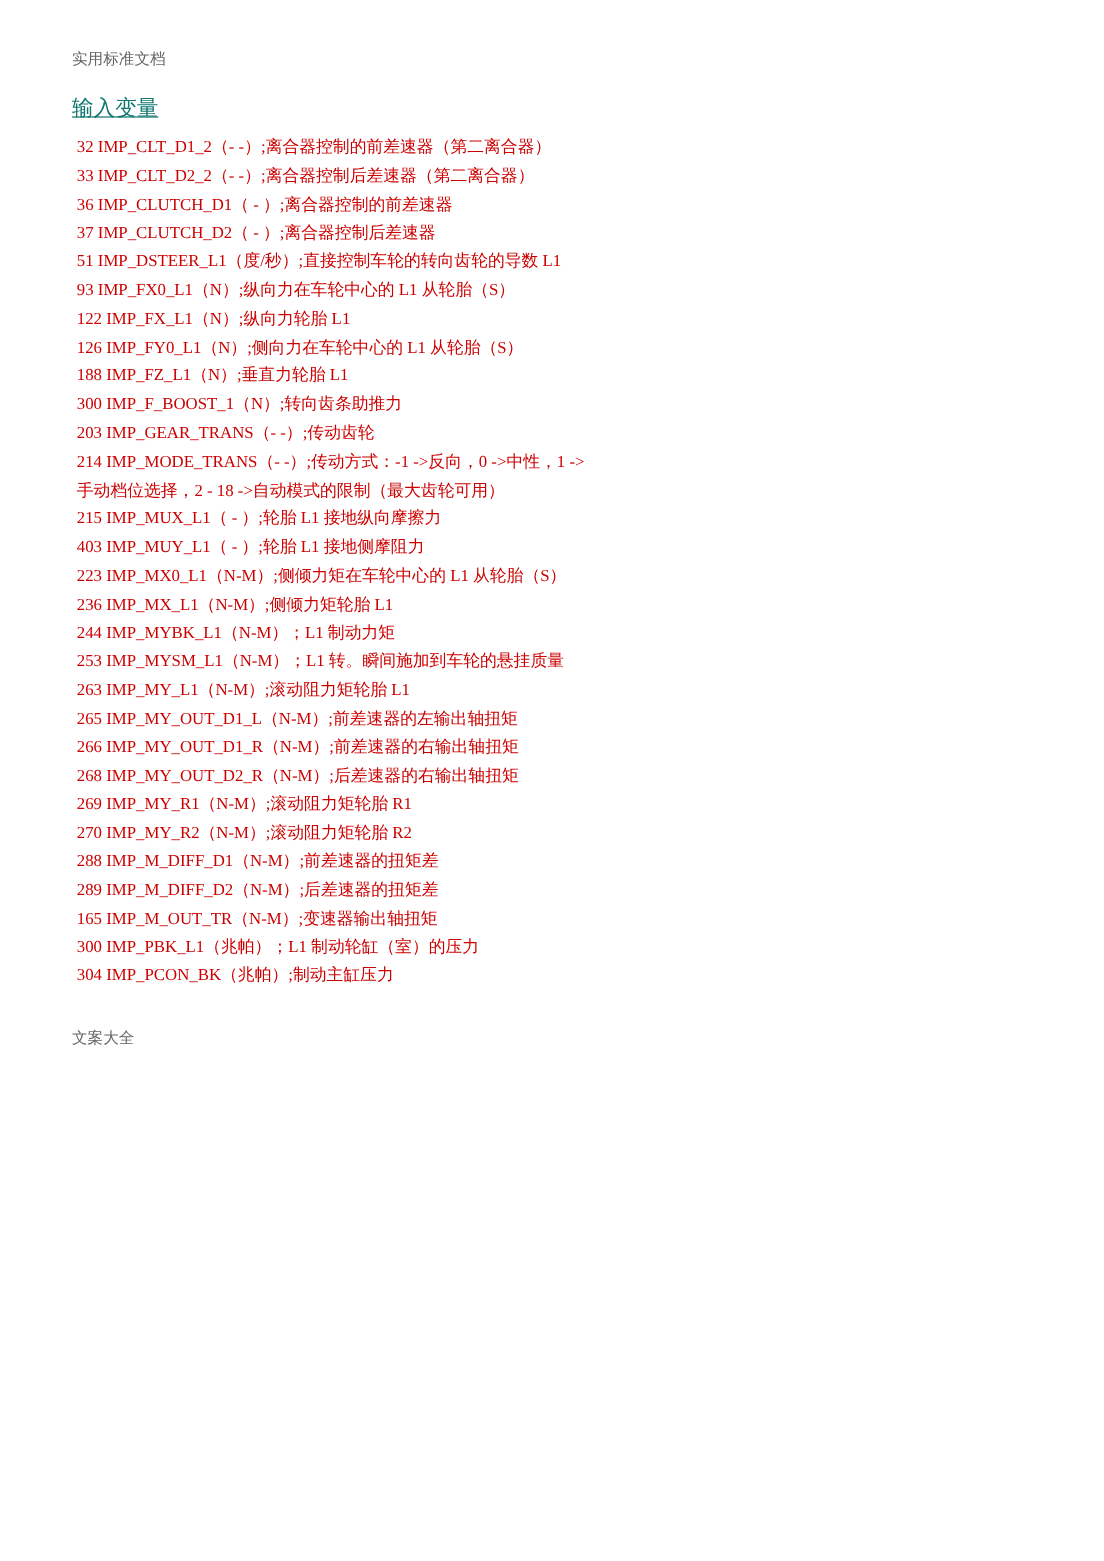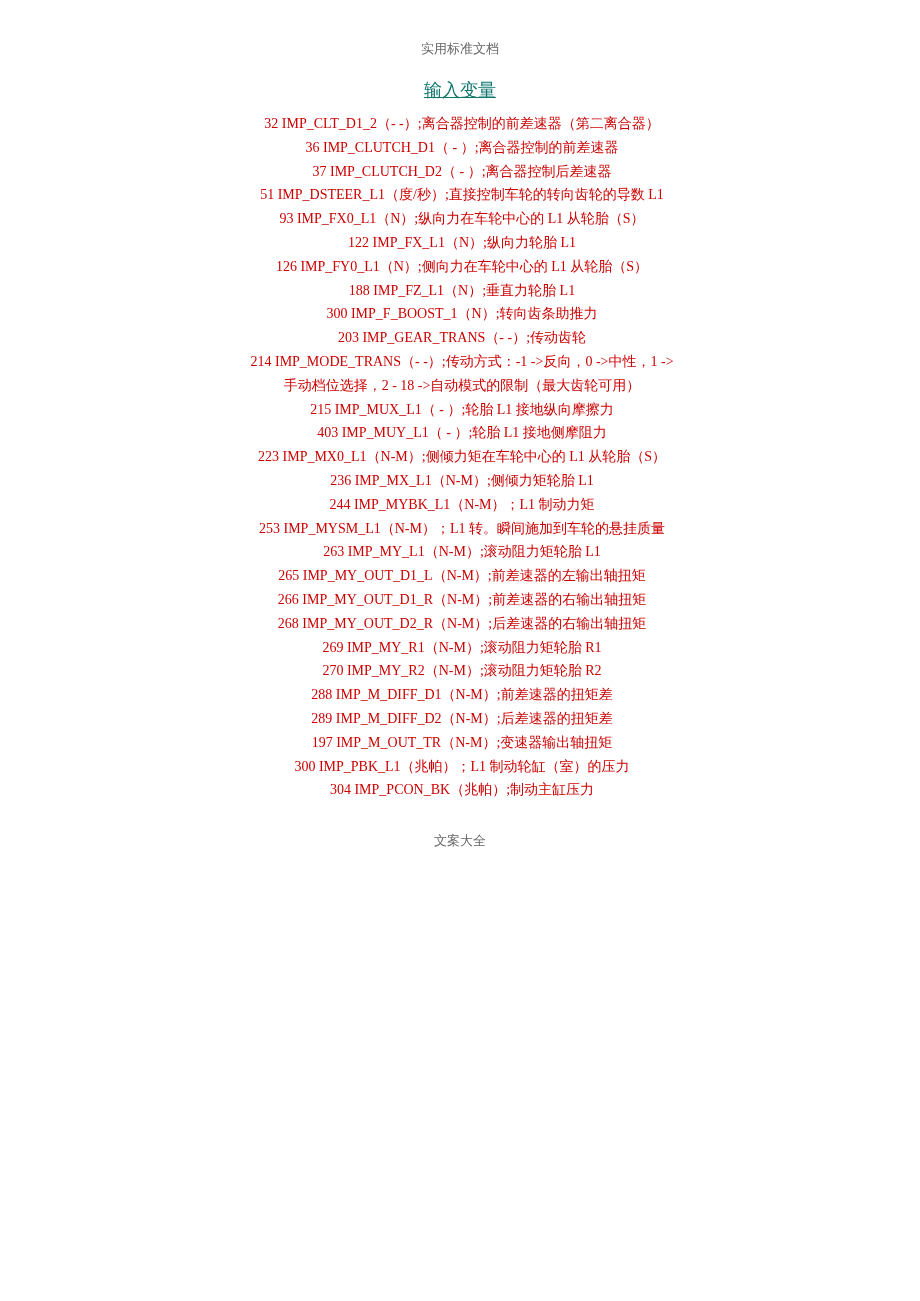--- a/index.html
+++ b/index.html
@@ -1,19 +1,18 @@
 <!DOCTYPE html>
 <html><head>
   <meta charset="utf-8">
   <style>
     * {
       margin: 0;
       padding: 0;
       box-sizing: border-box;
-      text-align: center;
     }
     body {
       background: #ffffff;
       font-family: SimSun, "宋体", serif;
       font-size: 14px;
       color: #333333;
       padding: 40px 60px;
       width: 920px;
       min-height: 1301px;
     }
@@ -45,20 +44,21 @@
   </style>
 </head>
 <body>
 
 <div class="header-label">实用标准文档</div>
 
 <div class="section-title">输入变量</div>
 
 <div id="entries-container">
 <div class="entry">32 IMP_CLT_D1_2（- -）;离合器控制的前差速器（第二离合器）</div>
+    <div class="entry">33 IMP_CLT_D2_2（- -）;离合器控制后差速器（第二离合器）</div>
     <div class="entry">36 IMP_CLUTCH_D1（ - ）;离合器控制的前差速器</div>
     <div class="entry">37 IMP_CLUTCH_D2（ - ）;离合器控制后差速器</div>
     <div class="entry">51 IMP_DSTEER_L1（度/秒）;直接控制车轮的转向齿轮的导数 L1</div>
     <div class="entry">93 IMP_FX0_L1（N）;纵向力在车轮中心的 L1 从轮胎（S）</div>
     <div class="entry">122 IMP_FX_L1（N）;纵向力轮胎 L1</div>
     <div class="entry">126 IMP_FY0_L1（N）;侧向力在车轮中心的 L1 从轮胎（S）</div>
     <div class="entry">188 IMP_FZ_L1（N）;垂直力轮胎 L1</div>
     <div class="entry">300 IMP_F_BOOST_1（N）;转向齿条助推力</div>
     <div class="entry">203 IMP_GEAR_TRANS（- -）;传动齿轮</div>
     <div class="entry">214 IMP_MODE_TRANS（- -）;传动方式：-1 -&gt;反向，0 -&gt;中性，1 -&gt;</div>
@@ -70,18 +70,18 @@
     <div class="entry">244 IMP_MYBK_L1（N-M）；L1 制动力矩</div>
     <div class="entry">253 IMP_MYSM_L1（N-M）；L1 转。瞬间施加到车轮的悬挂质量</div>
     <div class="entry">263 IMP_MY_L1（N-M）;滚动阻力矩轮胎 L1</div>
     <div class="entry">265 IMP_MY_OUT_D1_L（N-M）;前差速器的左输出轴扭矩</div>
     <div class="entry">266 IMP_MY_OUT_D1_R（N-M）;前差速器的右输出轴扭矩</div>
     <div class="entry">268 IMP_MY_OUT_D2_R（N-M）;后差速器的右输出轴扭矩</div>
     <div class="entry">269 IMP_MY_R1（N-M）;滚动阻力矩轮胎 R1</div>
     <div class="entry">270 IMP_MY_R2（N-M）;滚动阻力矩轮胎 R2</div>
     <div class="entry">288 IMP_M_DIFF_D1（N-M）;前差速器的扭矩差</div>
     <div class="entry">289 IMP_M_DIFF_D2（N-M）;后差速器的扭矩差</div>
-    <div class="entry">197 IMP_M_OUT_TR（N-M）;变速器输出轴扭矩</div>
+    <div class="entry">165 IMP_M_OUT_TR（N-M）;变速器输出轴扭矩</div>
     <div class="entry">300 IMP_PBK_L1（兆帕）；L1 制动轮缸（室）的压力</div>
     <div class="entry">304 IMP_PCON_BK（兆帕）;制动主缸压力</div>
   </div>
 
 <div class="footer-label">文案大全</div>
 
 </body></html>

